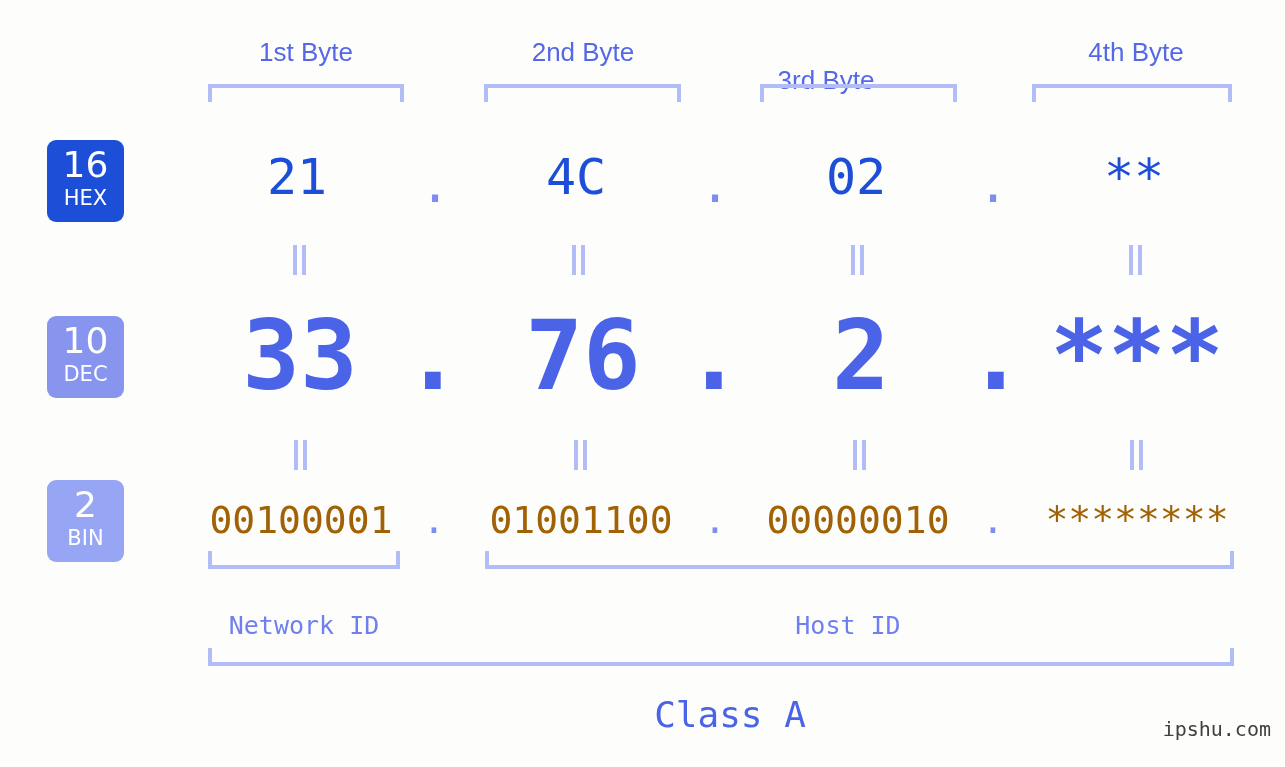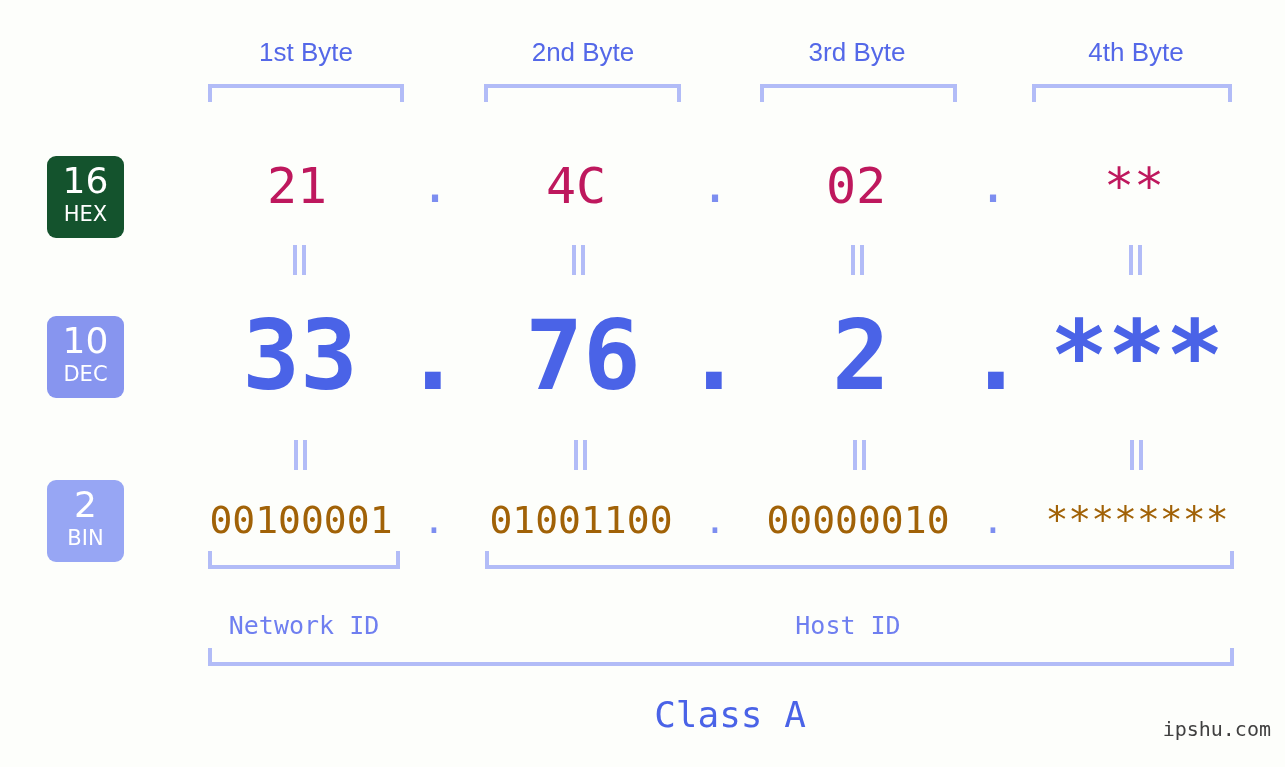--- a/index.html
+++ b/index.html
@@ -103,22 +103,22 @@
   .cell {
     position: absolute;
     text-align: center;
     white-space: pre;
     font-family: "DejaVu Sans Mono", monospace;
   }
 
   .row-hex .cell {
     font-size: 50px;
     line-height: 60px;
-    color: #be185d;
-    top: 156px;
+    color: #1d4ed8;
+    top: 147px;
     height: 60px;
   }
   .row-hex .dot {
     font-size: 50px;
     line-height: 60px;
     color: #7d8ef0;
     top: 155px;
     height: 60px;
   }
 
@@ -202,29 +202,29 @@
     white-space: nowrap;
   }
 </style>
 </head>
 <body>
 
 <div id="stage">
 
   <div class="byte-label" style="left:206px; width:200px;">1st Byte</div>
   <div class="byte-label" style="left:483px; width:200px;">2nd Byte</div>
-  <div class="byte-label" style="left:757px; width:200px;">3rd Byte</div>
+  <div class="byte-label" style="left:726px; width:200px;margin-top:28px;">3rd Byte</div>
   <div class="byte-label" style="left:1036px; width:200px;">4th Byte</div>
 
   <div class="bracket" style="left:208px; top:84px; width:196px;"></div>
   <div class="bracket" style="left:484px; top:84px; width:197px;"></div>
   <div class="bracket" style="left:760px; top:84px; width:197px;"></div>
   <div class="bracket" style="left:1032px; top:84px; width:200px;"></div>
 
-  <div class="badge" style="top:156px; background:#14532d;">
+  <div class="badge" style="top:140px; background:#1d4ed8;">
     <span class="num">16</span>
     <span class="nm">HEX</span>
   </div>
 
   <div class="badge" style="top:316px; background:#8795ef;">
     <span class="num">10</span>
     <span class="nm">DEC</span>
   </div>
 
   <div class="badge" style="top:480px; background:#97a6f4;">

